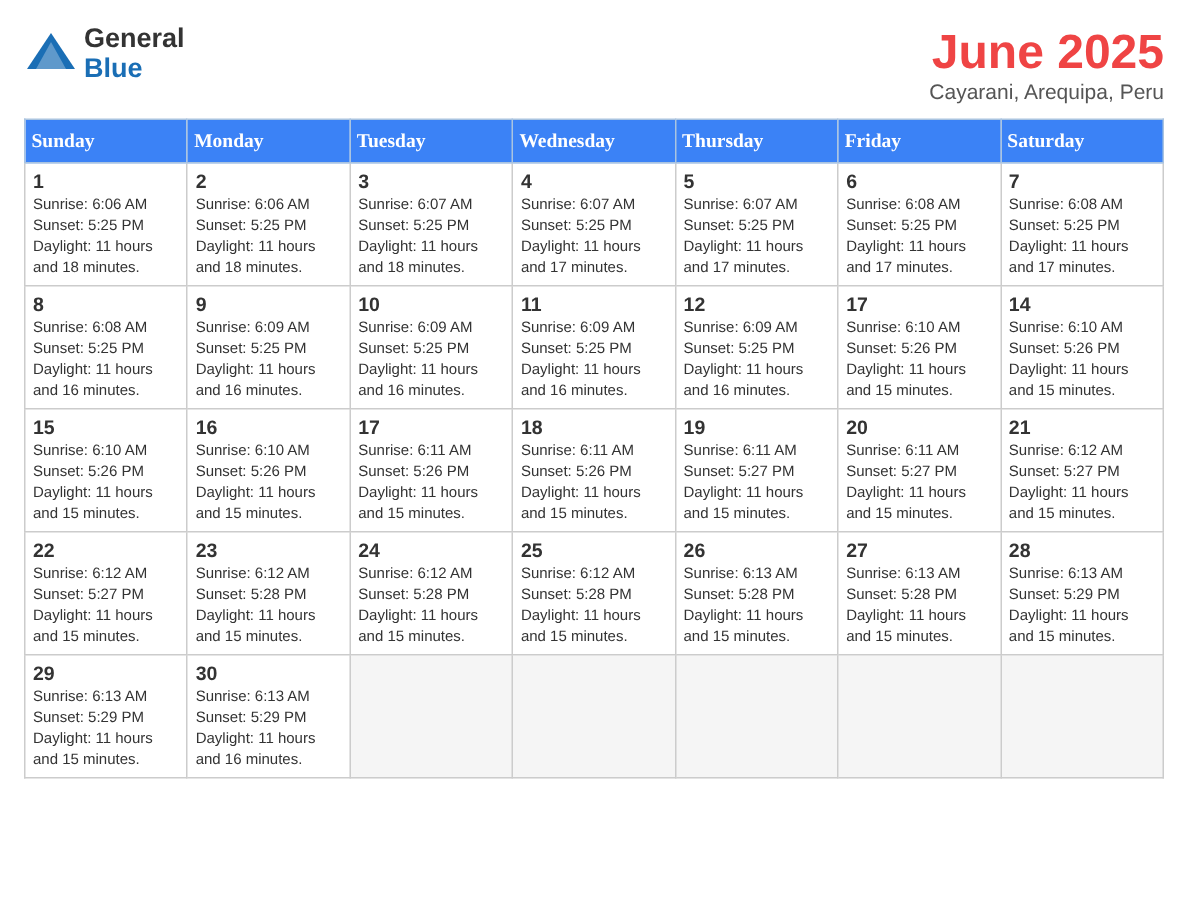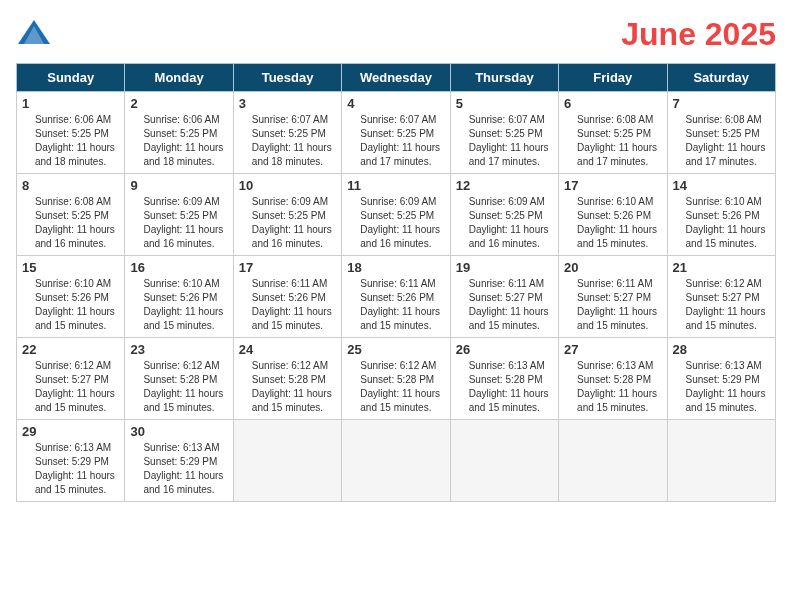--- a/index.html
+++ b/index.html
@@ -50,27 +50,28 @@
     }
     .location {
       font-size: 14px;
       color: #555;
     }
     .calendar {
       width: 100%;
       border-collapse: collapse;
     }
     .calendar th {
-      background: #0c4a6e;
+      background: #3b82f6;
       color: #fff;
       font-size: 13px;
       font-weight: bold;
       padding: 6px 4px;
-      text-align: center;
+      text-align: left;
       border: 1px solid #aac4e0;
+      font-family: Liberation Serif, serif;
     }
     .calendar td {
       border: 1px solid #ccc;
       vertical-align: top;
       padding: 4px 5px;
       width: 14.28%;
       min-height: 80px;
       background: #fff;
       font-size: 10.5px;
       color: #333;
@@ -81,35 +82,39 @@
     .day-num {
       font-size: 13px;
       font-weight: bold;
       display: block;
       margin-bottom: 2px;
     }
     .day-info {
       font-size: 10px;
       color: #333;
       line-height: 1.4;
-      margin-left: 13px;
     }
   </style>
 </head>
 <body>
 
 <div class="header">
   <div class="logo">
     <svg class="logo-icon" viewBox="0 0 36 36">
       <polygon points="18,4 34,28 2,28" fill="#1a6eb5"></polygon>
       <polygon points="18,10 28,28 8,28" fill="#fff" opacity="0.3"></polygon>
     </svg>
+    <div class="logo-text">
+      <span class="logo-general">General</span>
+      <span class="logo-blue">Blue</span>
+    </div>
   </div>
   <div class="title-block">
     <div class="month-title">June 2025</div>
+    <div class="location">Cayarani, Arequipa, Peru</div>
   </div>
 </div>
 
 <table class="calendar">
   <thead>
     <tr>
     <th>Sunday</th>
         <th>Monday</th>
         <th>Tuesday</th>
         <th>Wednesday</th>

